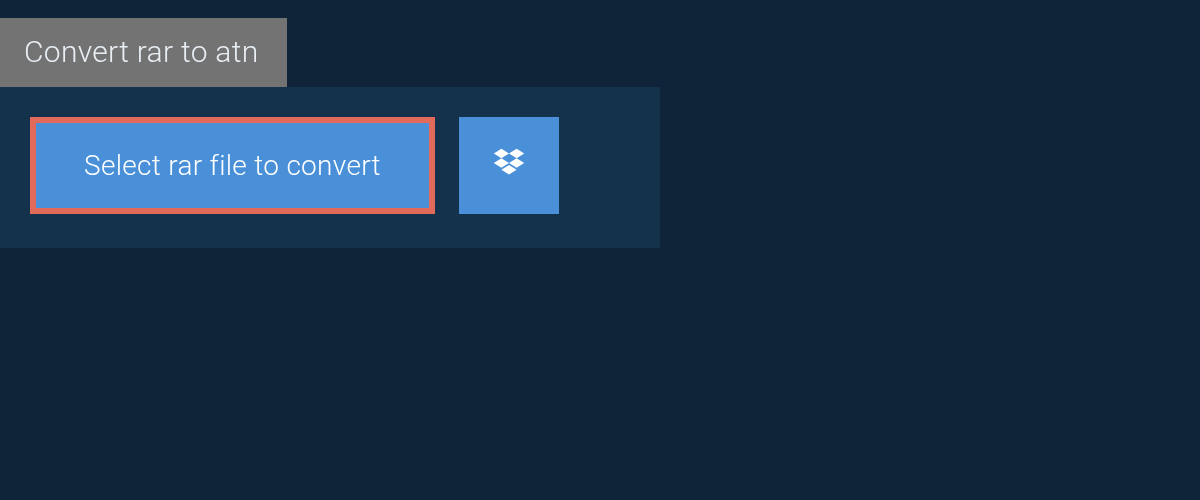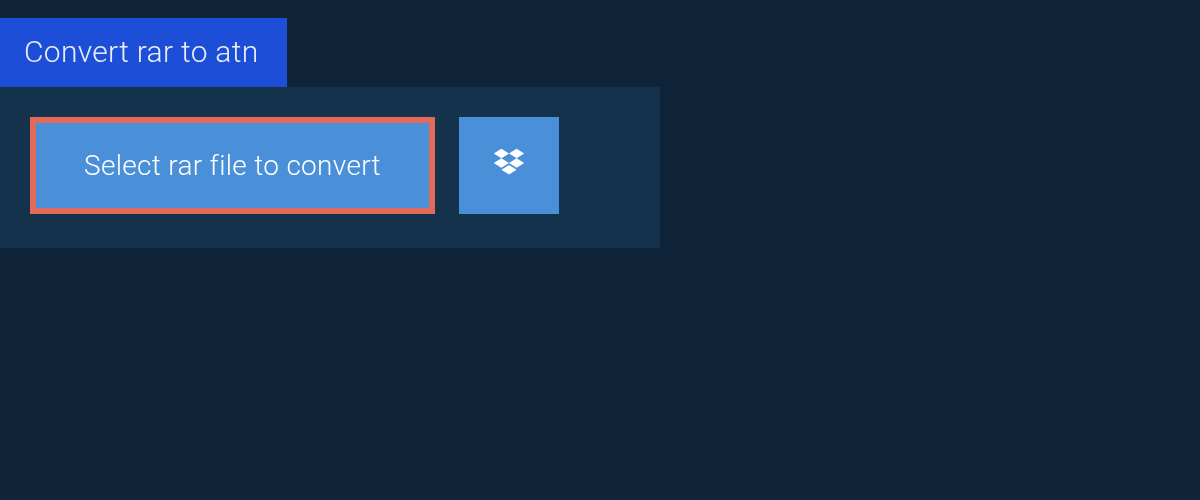--- a/index.html
+++ b/index.html
@@ -12,21 +12,21 @@
       height: 500px;
       background: #0f2438;
       font-family: -apple-system, BlinkMacSystemFont, "Segoe UI", Roboto, "Helvetica Neue", Arial, sans-serif;
       overflow: hidden;
     }
     .tab-container {
       padding-top: 18px;
     }
     .tab {
       display: inline-block;
-      background: #1d4ed8;
+      background: #737373;
       color: #e8eef4;
       font-size: 30px;
       font-weight: 300;
       padding: 16px 28px 18px 24px;
       letter-spacing: 0.3px;
     }
     .panel {
       background: #15324d;
       padding: 30px 30px 34px 30px;
       width: 660px;

